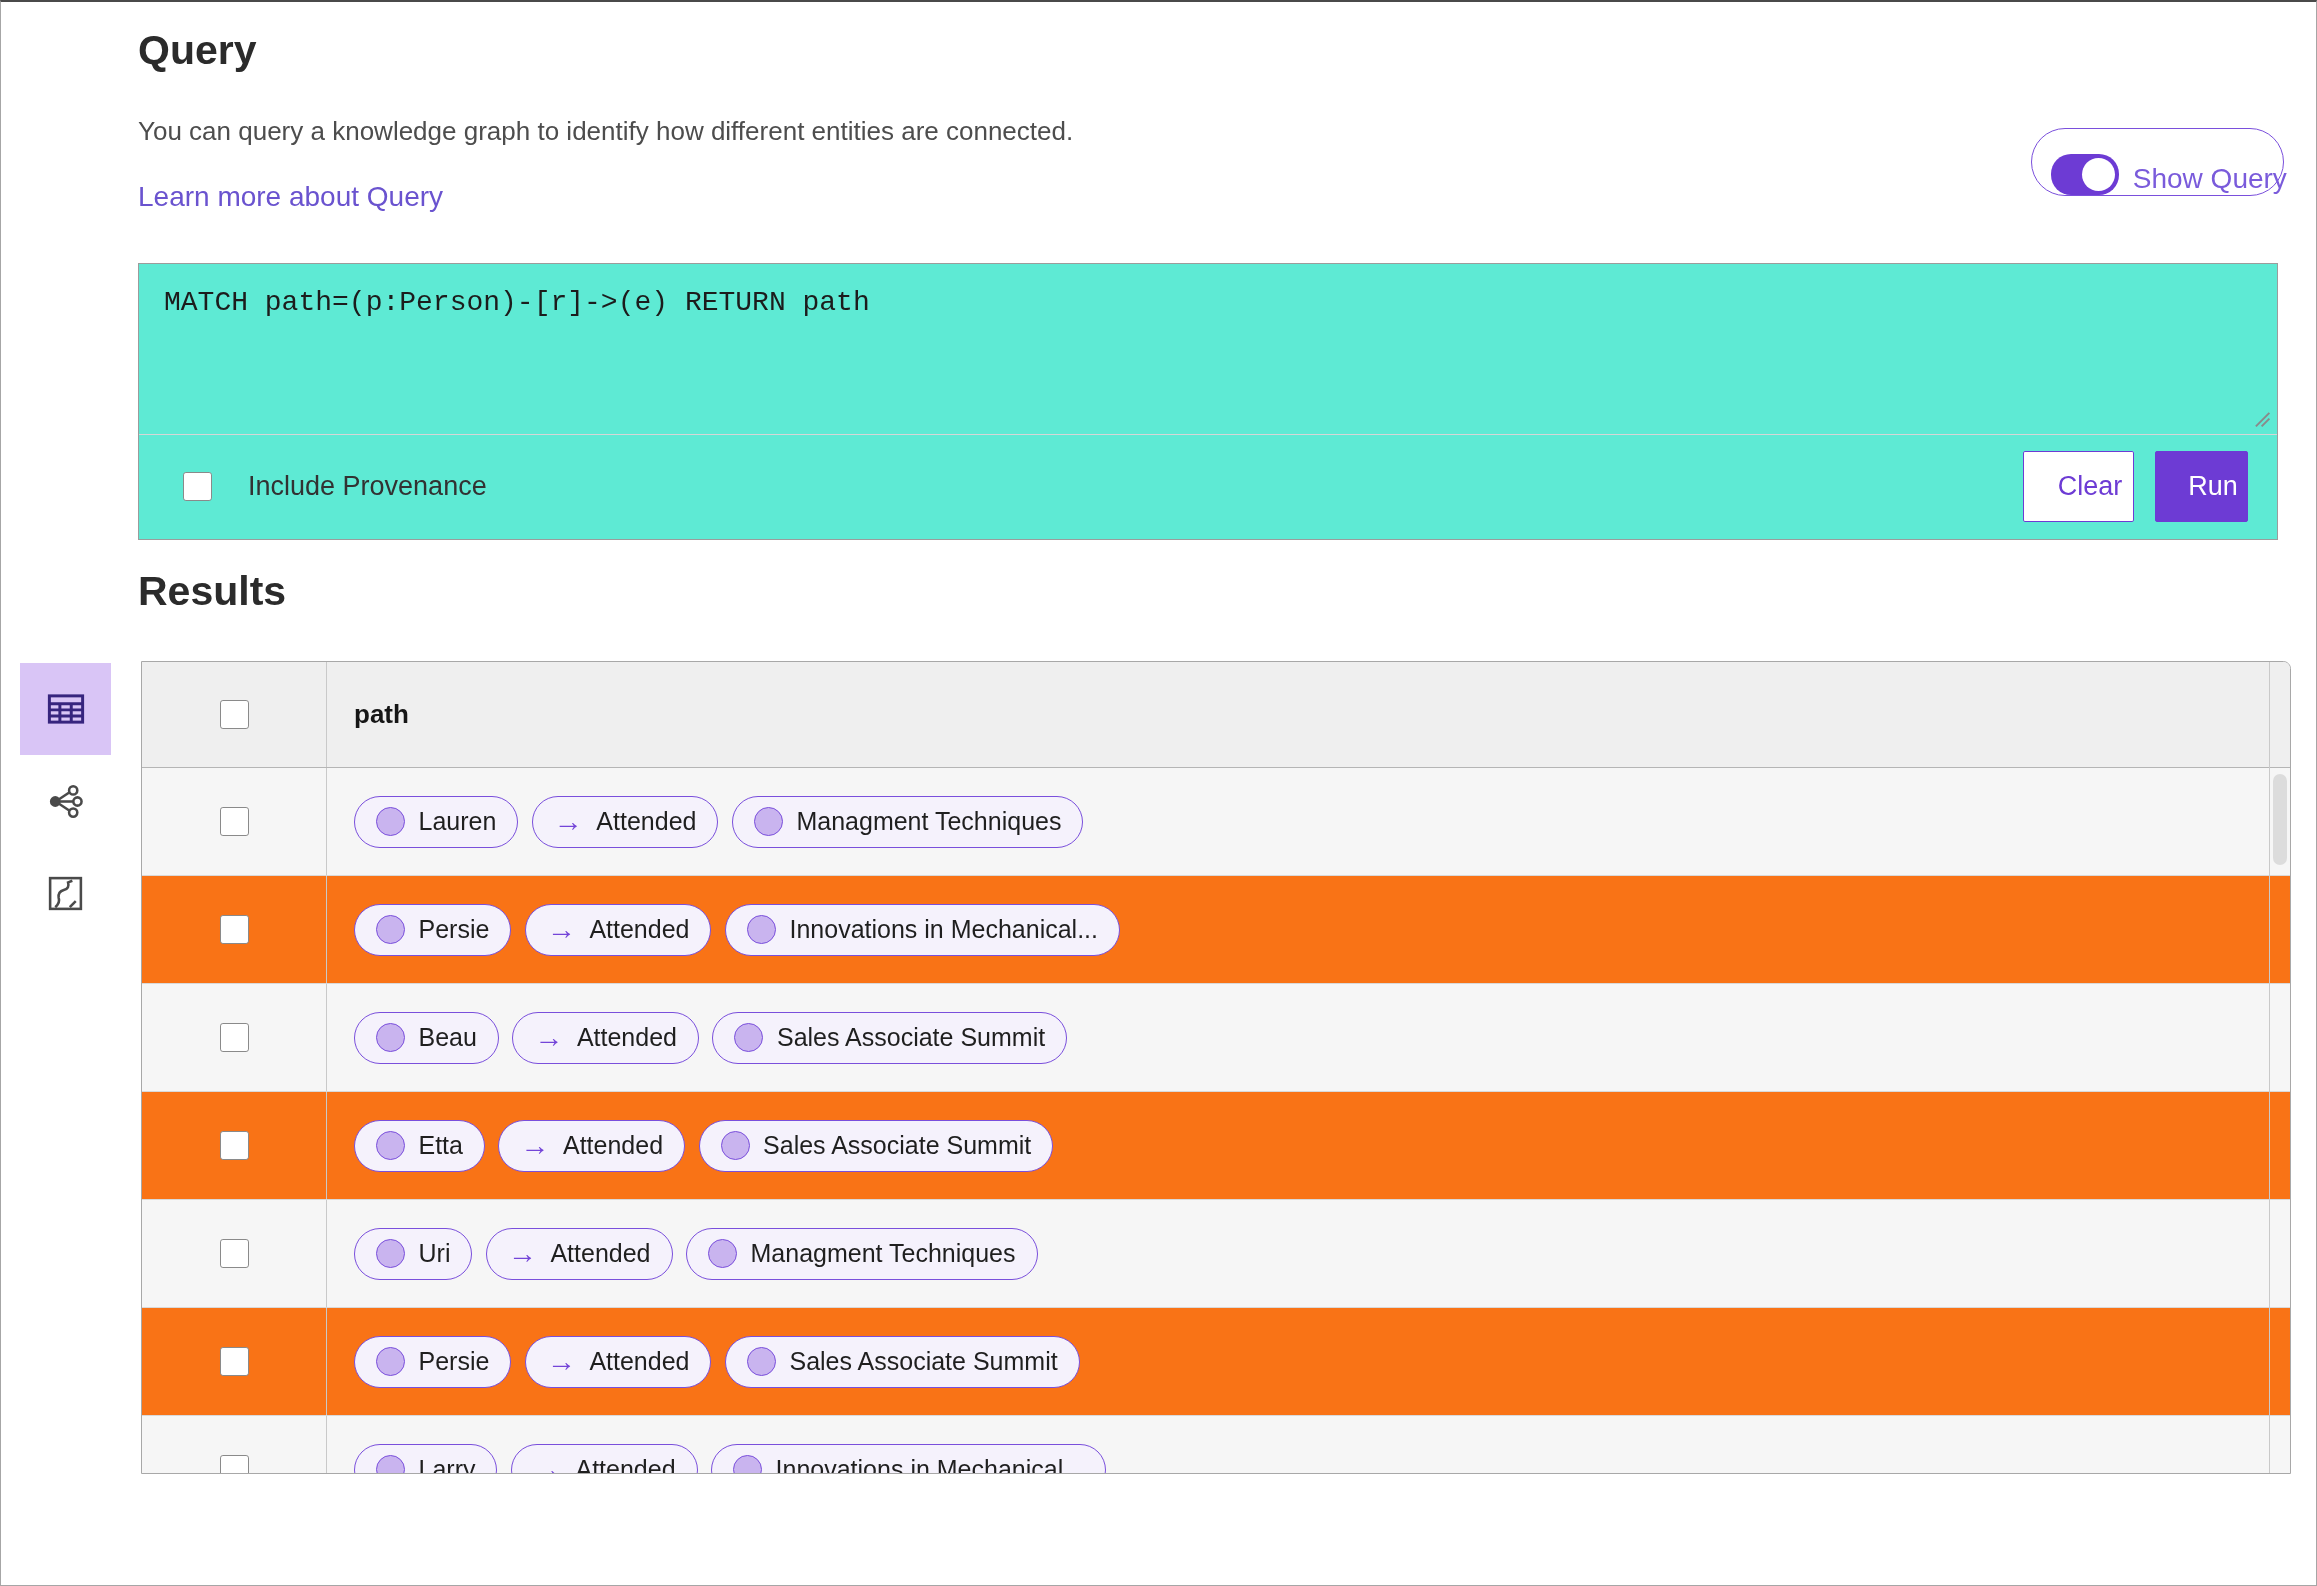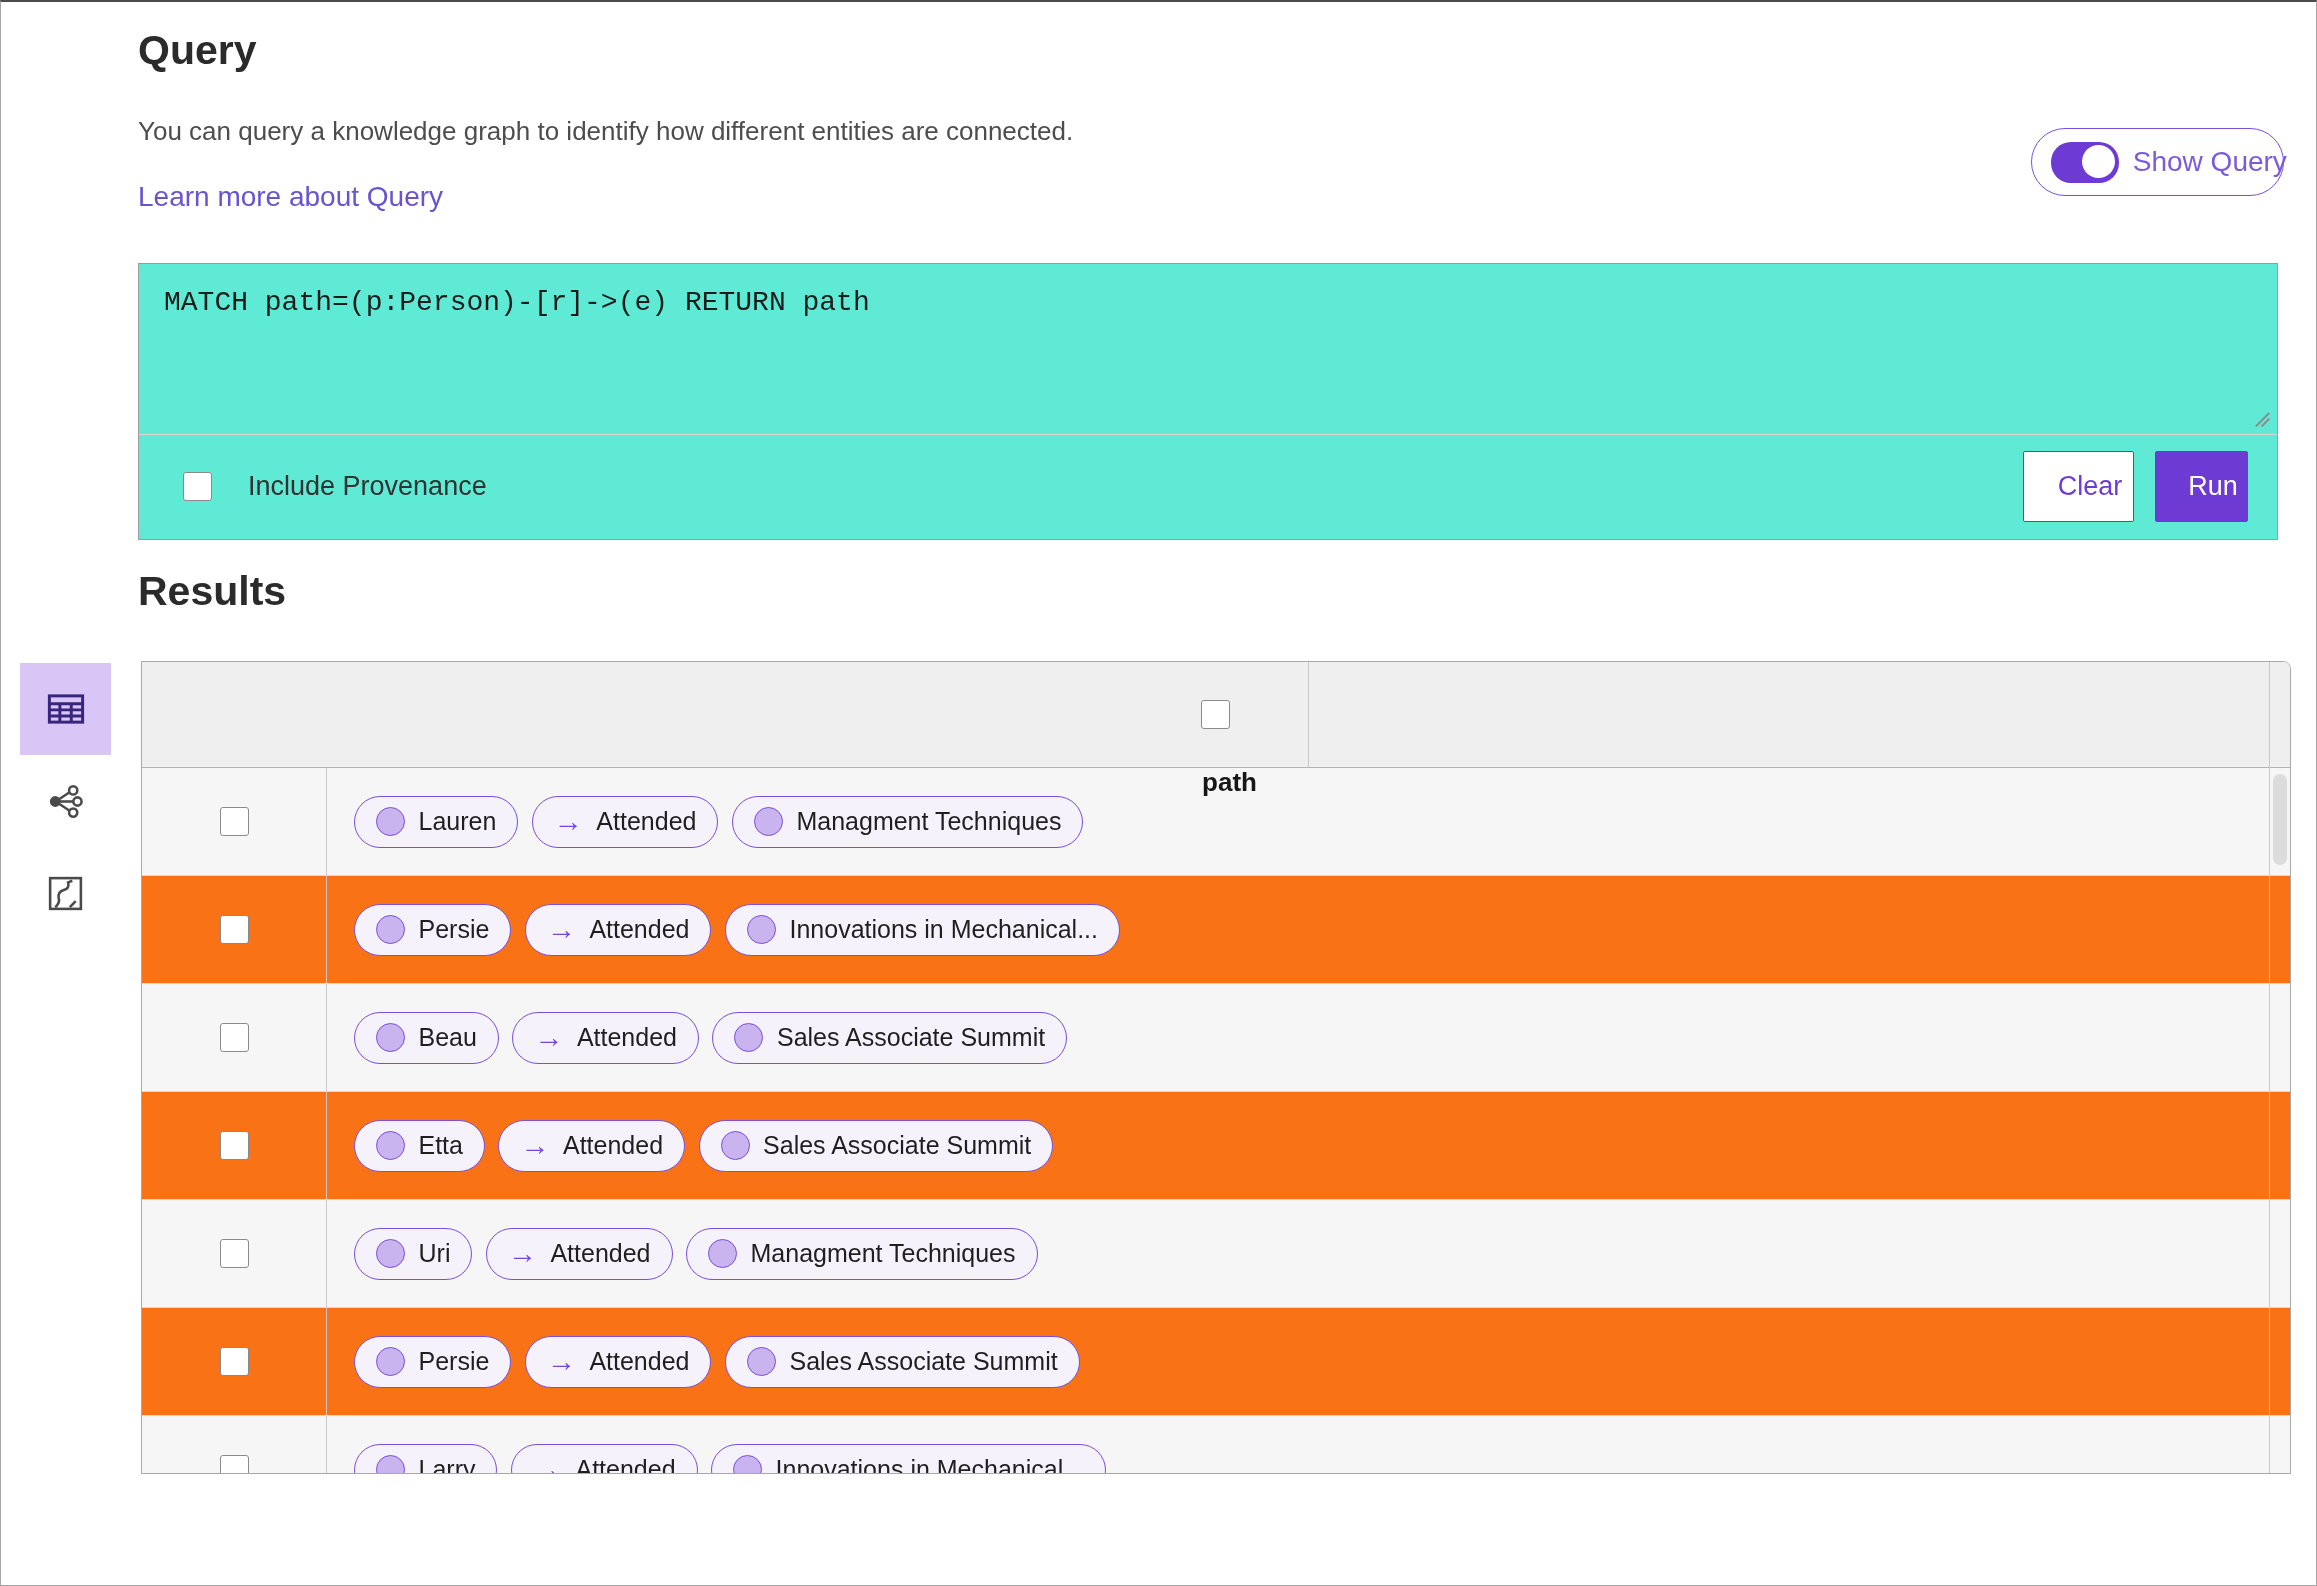--- a/index.html
+++ b/index.html
@@ -11,21 +11,21 @@
     border-right:1.9px solid #a6a6a6; border-bottom:1.9px solid #a6a6a6;
     overflow:hidden;
   }
   
   .page-title { position:absolute; left:137px; top:25px; font-size:41px; font-weight:bold; color:#2b2b2b; }
   .desc { position:absolute; left:137px; top:114px; font-size:26px; color:#4d4d4d; }
   .learn-link { position:absolute; left:137px; top:179px; font-size:28px; color:#6a53cf; text-decoration:none; cursor:pointer; }
   .show-query-pill {
     position:absolute; left:2030px; top:126px; width:253px; height:68px;
     border:1.9px solid #7a4fdc; border-radius:35px; background:#fff;
-    display:flex; align-items:center; gap:13.5px; padding:0 23px 0 19.3px; cursor:pointer;
+    display:flex; align-items:flex-end; gap:13.5px; padding:0 23px 0 19.3px; cursor:pointer;
   }
   .toggle-track {
     position:relative; width:68px; height:41px; border-radius:20px; background:#6d3bd4; flex:0 0 auto;
   }
   .toggle-knob {
     position:absolute; right:3.9px; top:3.9px; width:33px; height:33px; border-radius:50%; background:#fff;
   }
   .show-query-label { font-size:28px; color:#7a5bdb; white-space:nowrap; }
 
   .query-box {
@@ -61,21 +61,21 @@
   .view-item { width:91px; height:92px; display:flex; align-items:center; justify-content:center; cursor:pointer; }
   .view-item.selected { background:#d9c5f6; }
   .view-item + .view-item { margin-top:0; }
 
   .results-table {
     position:absolute; left:140px; top:659px; width:2150px; height:813px;
     border:1px solid #a8a8a8; border-radius:0 7.7px 0 0; background:#fff; overflow:hidden;
   }
   .thead {
     position:relative; height:106px; background:#efefef; border-bottom:1px solid #b5b5b5;
-    display:flex; align-items:center;flex-direction:column;
+    display:flex; align-items:center;
   }
   .cb-cell { width:185px; flex:0 0 auto; height:100%; display:flex; align-items:center; justify-content:center; border-right:1px solid #c9c9c9; }
   .path-cell { flex:1; height:100%; display:flex; align-items:center; padding-left:27px; gap:13.5px; }
   .col-header { font-size:26px; font-weight:bold; color:#161616; }
   .trow { height:108px; display:flex; align-items:center; border-bottom:1px solid #d9d9d9; background:#f97316; }
   .trow.odd { background:#f6f6f6; }
 
   .chip {
     display:inline-flex; align-items:center; gap:13.5px; height:52px; padding:0 21px;
     border:1.9px solid #7a4fdc; border-radius:27px; background:#f5f2fc;

